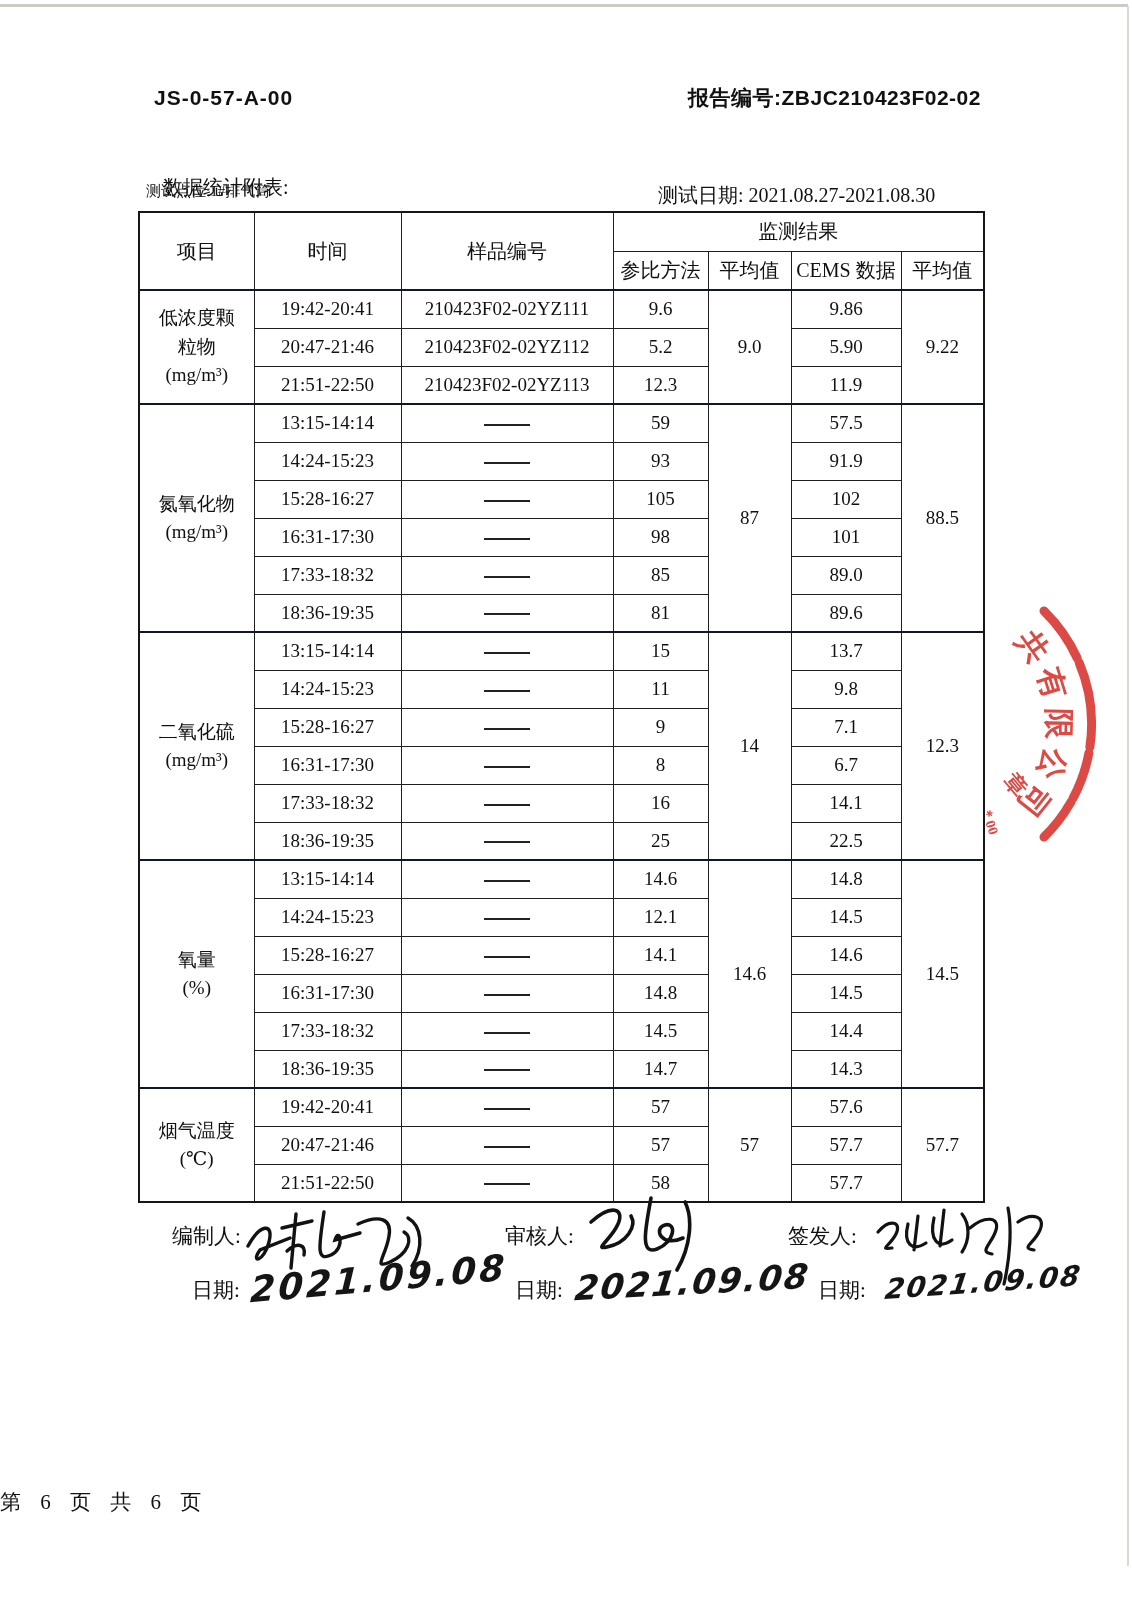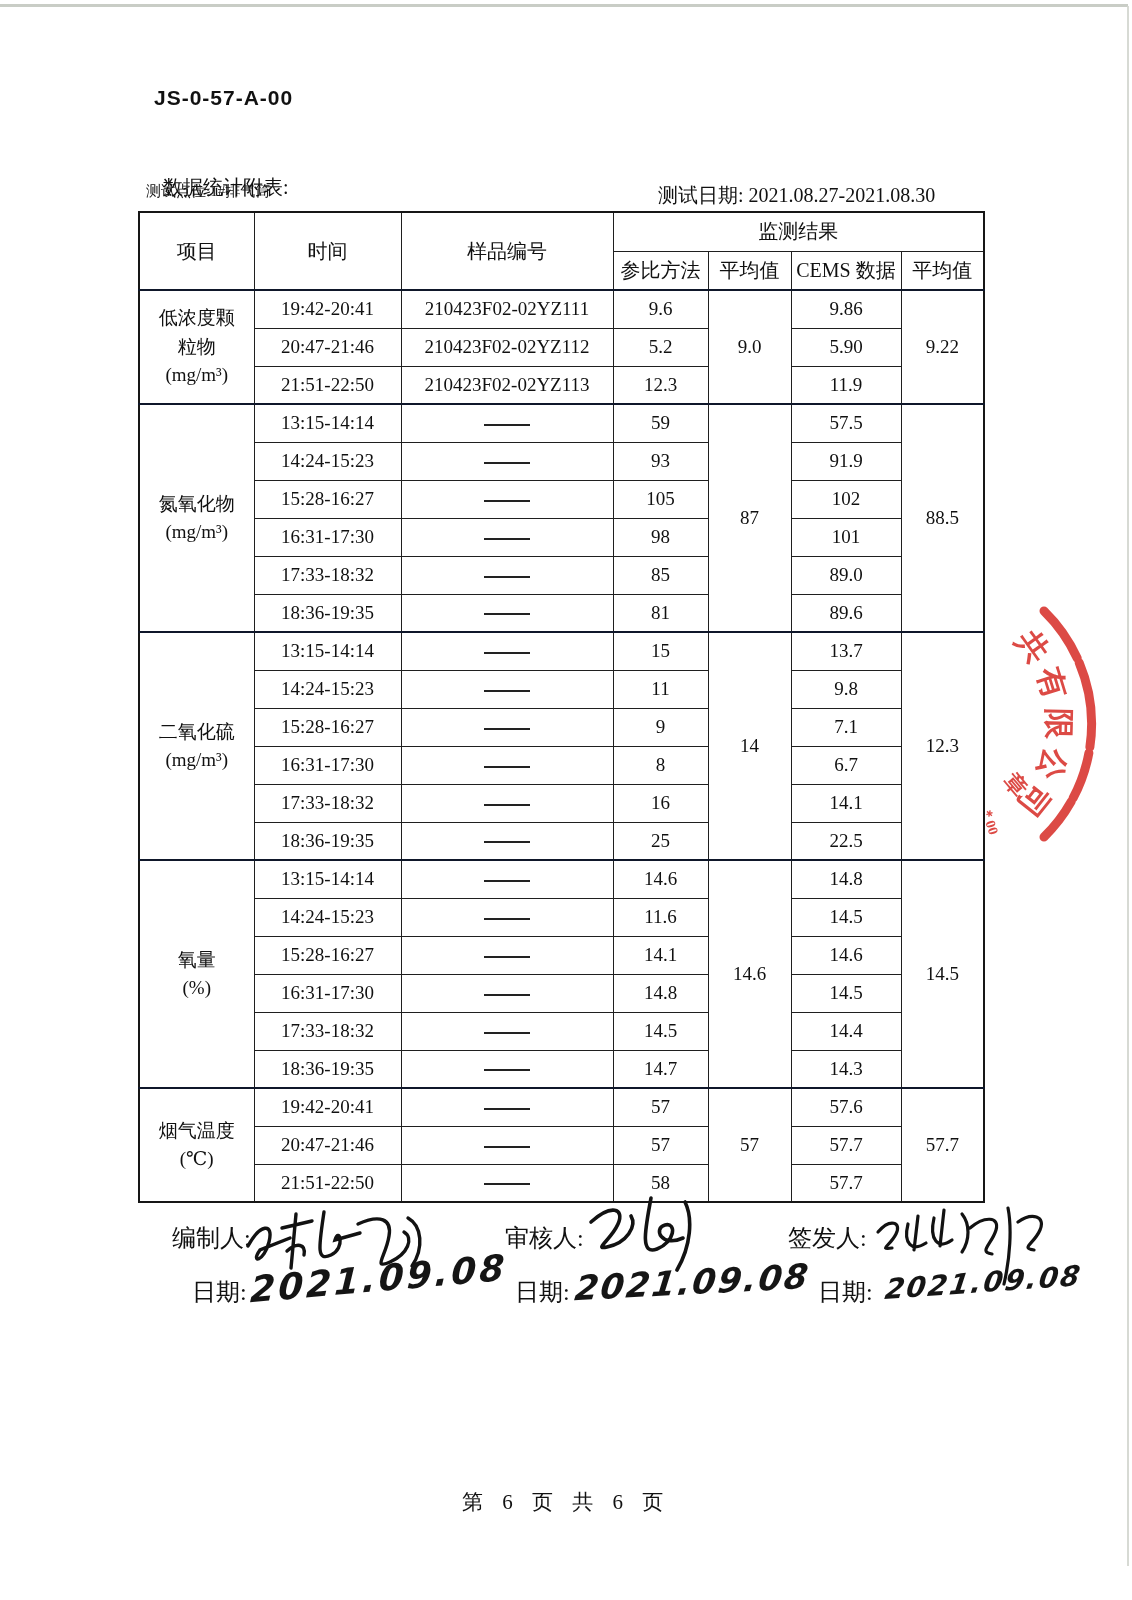--- a/index.html
+++ b/index.html
@@ -24,40 +24,41 @@
 
   table.mon { position:absolute; left:138px; top:211px; width:845px; border-collapse:collapse; table-layout:fixed;padding-left:20px; }
   table.mon th, table.mon td { border:1.5px solid #1f1f1f; text-align:center; vertical-align:middle; font-size:19px; padding:0 2px; font-weight:normal; }
   table.mon { border:2.5px solid #161616; }
   table.mon thead th { font-size:20px; height:39px; }
   table.mon tbody td { height:38px; }
   tr.group-start td { border-top:2px solid #0f172a; }
   td.item-cell { font-size:20px; line-height:1.5; }
   .dash { display:inline-block; width:46px; border-top:2px solid #222; vertical-align:middle; }
 
-  .sig-label { position:absolute; font-size:24px; }
+  .sig-label { position:absolute; font-size:21px; }
   .sig-svg   { position:absolute; }
   .hand-date { position:absolute; font-family:"DejaVu Sans","Liberation Sans",sans-serif; font-style:italic; font-weight:bold; color:#151515; white-space:nowrap; }
   .hd-1 { left:250px; top:1258px; font-size:36px; transform:rotate(-5deg) skewX(-8deg); letter-spacing:3px; }
   .hd-2 { left:575px; top:1262px; font-size:34px; transform:rotate(-3deg) skewX(-10deg); letter-spacing:2px; }
   .hd-3 { left:885px; top:1266px; font-size:28px; transform:rotate(-4deg) skewX(-12deg); letter-spacing:2px; }
 
-  .footer { position:absolute; left:0; top:1488px; width:1132px; text-align:center; font-size:21px; letter-spacing:7px; }
+  .footer { position:absolute; left:0; top:1488px; width:1132px; font-size:21px; letter-spacing:7px; }
 
   .stamp { position:absolute; left:973px; top:603px; opacity:.88; }
 </style>
 </head>
 <body>
 
 <div class="page">
 
   <div class="scan-top-line"></div>
   <div class="scan-right-line"></div>
 
   <div class="doc-code">JS-0-57-A-00</div>
+  <div class="report-no"><span>报告编号:</span><span>ZBJC210423F02-02</span></div>
 
   <div class="subtitle">数据统计附表:</div>
   <div class="test-point"><span>测试点位:</span><span>1#排气筒</span></div>
   <div class="test-date"><span>测试日期:</span> <span>2021.08.27-2021.08.30</span></div>
 
   <table class="mon">
     <colgroup>
       <col style="width:115px">
         <col style="width:147px">
         <col style="width:212px">
@@ -198,21 +199,21 @@
           <td>13:15-14:14</td>
           <td><span class="dash"></span></td>
           <td>14.6</td>
           <td rowspan="6">14.6</td>
           <td>14.8</td>
           <td rowspan="6">14.5</td>
         </tr>
         <tr>
           <td>14:24-15:23</td>
           <td><span class="dash"></span></td>
-          <td>11.6</td>
+          <td>12.1</td>
           <td>14.5</td>
         </tr>
         <tr>
           <td>15:28-16:27</td>
           <td><span class="dash"></span></td>
           <td>14.1</td>
           <td>14.6</td>
         </tr>
         <tr>
           <td>16:31-17:30</td>

